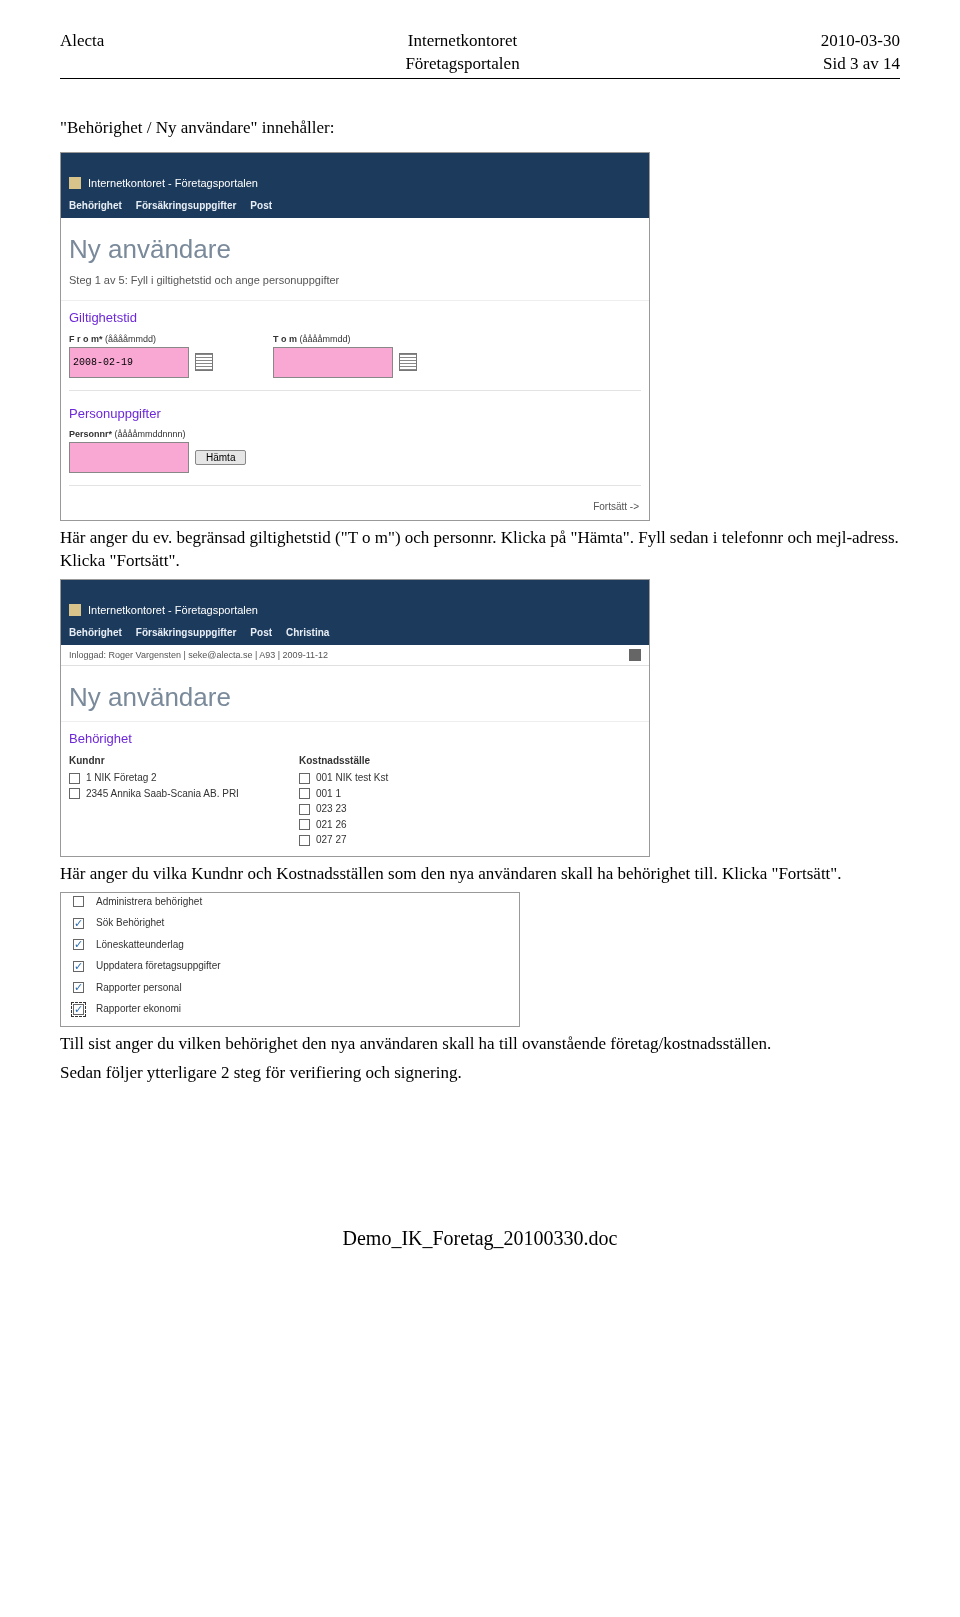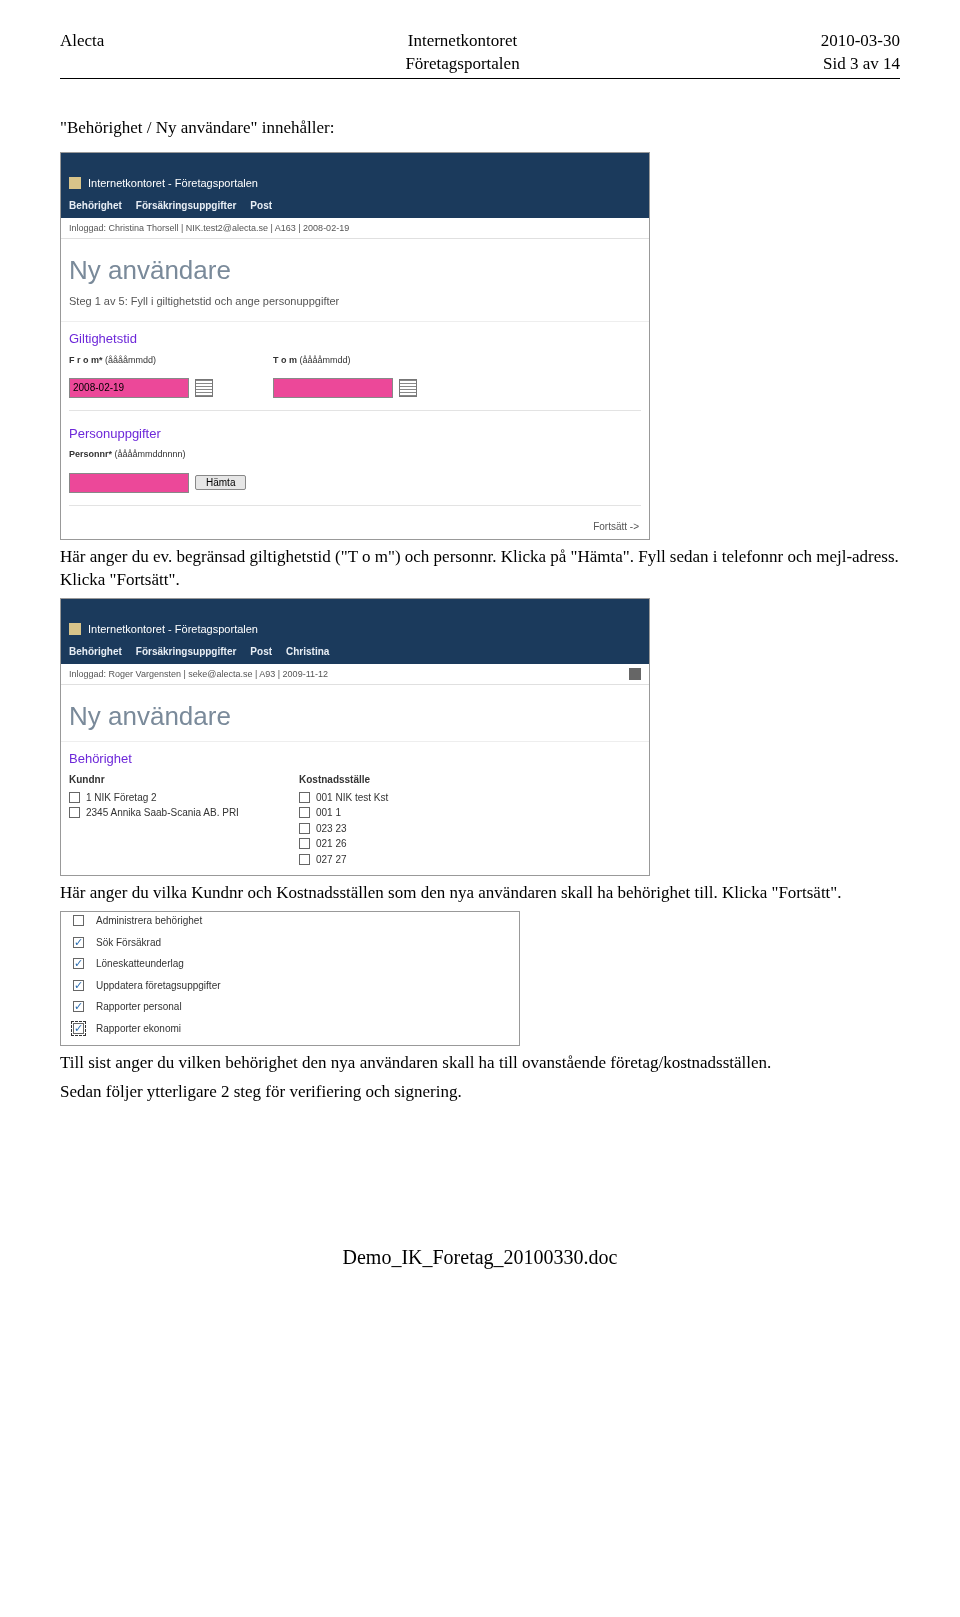--- a/index.html
+++ b/index.html
@@ -81,32 +81,32 @@
     font-size: 13px;
     padding: 8px 8px 4px 8px;
     border-top: 1px solid #eee;
   }
   .subhead.noline { border-top: none; }
   .form-row {
     display: flex;
     gap: 60px;
     padding: 2px 8px 6px 8px;
   }
-  .form-col { display:flex; flex-direction:column; gap:12px; }
+  .form-col { display:flex; flex-direction:column; gap:2px; }
   .lbl { font-size: 9px; color:#333; }
   .lbl b { font-weight: bold; }
   .field-wrap { display:flex; align-items:center; gap:6px; }
   input.txt {
-    font-family: Liberation Sans, sans-serif;
+    font-family: Liberation Mono, monospace;
     font-size: 10px;
     padding: 1px 3px;
     border: 1px solid #888;
     width: 120px;
-    height: 20px;
-    background:#ec4899;
+    height: 31px;
+    background:#f9a8d4;
   }
   .calicon {
     width: 18px; height: 18px; display:inline-block;
     background: repeating-linear-gradient(#888,#888 1px,#fff 1px,#fff 3px),
                 repeating-linear-gradient(90deg,#888,#888 1px,#fff 1px,#fff 3px);
     border:1px solid #777;
   }
   .sep { border-top:1px solid #e3e3e3; margin: 6px 8px; }
   button.hamta {
     font-family: Verdana, Arial, sans-serif;
@@ -173,21 +173,20 @@
 <div class="shot" style="width:590px;">
   <div class="navybar">
     <span class="favicon"></span>
     <span>Internetkontoret  - Företagsportalen</span>
   </div>
   <div class="menubar">
     <span>Behörighet</span>
     <span>Försäkringsuppgifter</span>
     <span>Post</span>
   </div>
-  <div class="infoline">Inloggad: Christina Thorsell | NIK.test2@alecta.se | A163 | 2008-02-19</div>
   <div class="h1-ny">Ny användare</div>
   <div class="stepline">Steg 1 av 5: Fyll i giltighetstid och ange personuppgifter</div>
   <div class="subhead">Giltighetstid</div>
   <div class="form-row">
     <div class="form-col">
       <div class="lbl">
         <b>F r o m*</b>
         <span>(ååååmmdd)</span>
       </div>
       <div class="field-wrap">
@@ -285,21 +284,21 @@
 
 <div class="shot shot3">
   <div class="grp-list" id="grp-list">
 
   <div class="grp-item">
         <span class="chkbox"></span>
         <span>Administrera behörighet</span>
       </div>
       <div class="grp-item">
         <span class="chkbox checked"></span>
-        <span>Sök Försäkrad</span>
+        <span>Sök Behörighet</span>
       </div>
       <div class="grp-item">
         <span class="chkbox checked"></span>
         <span>Löneskatteunderlag</span>
       </div>
       <div class="grp-item">
         <span class="chkbox checked"></span>
         <span>Uppdatera företagsuppgifter</span>
       </div>
       <div class="grp-item">

